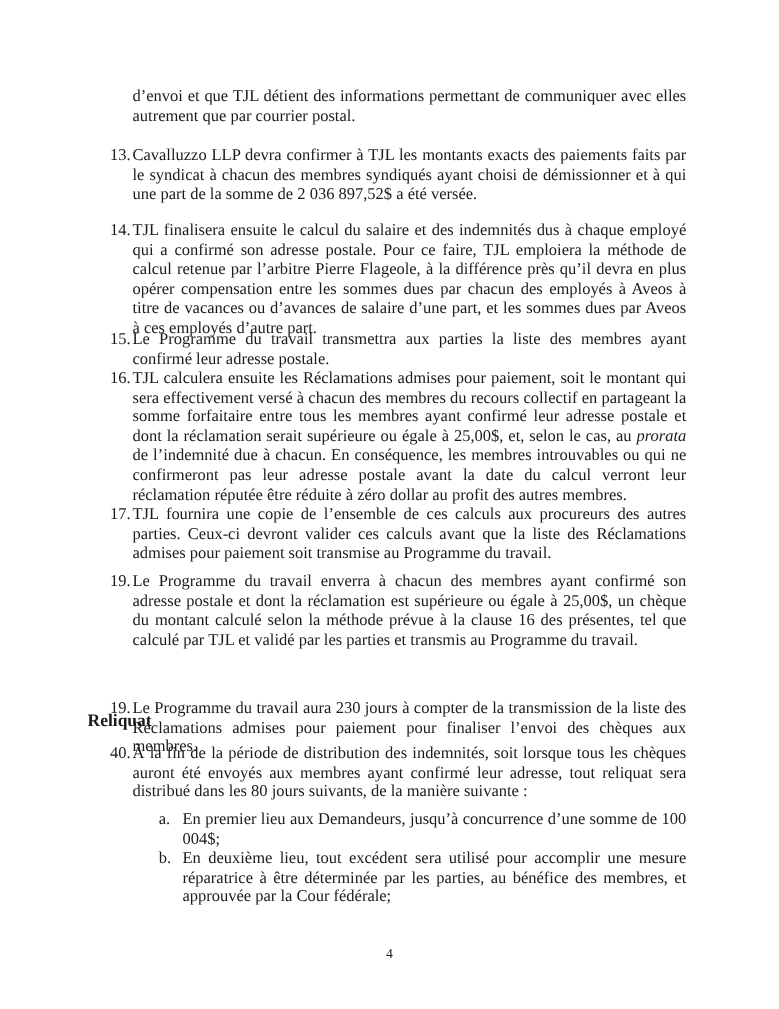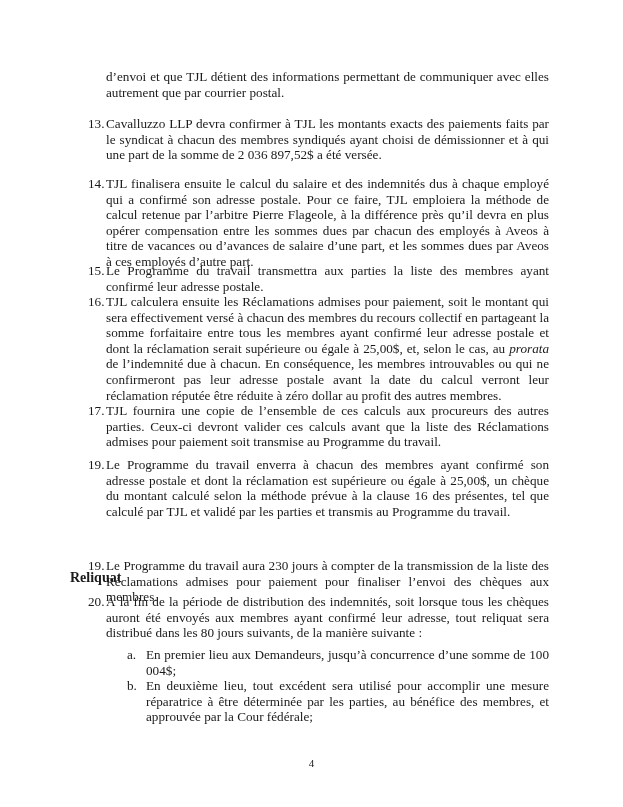--- a/index.html
+++ b/index.html
@@ -74,21 +74,21 @@
   </div>
 
   <div class="item" style="top:558px;">
     <span class="num">19.</span>
     <span class="txt">Le Programme du travail aura 230 jours à compter de la transmission de la liste des Réclamations admises pour paiement pour finaliser l’envoi des chèques aux membres.</span>
   </div>
 
   <div class="heading" style="top:570px;">Reliquat</div>
 
   <div class="item" style="top:594px;">
-    <span class="num">20.</span>
+    <span class="num">40.</span>
     <span class="txt">À la fin de la période de distribution des indemnités, soit lorsque tous les chèques auront été envoyés aux membres ayant confirmé leur adresse, tout reliquat sera distribué dans les 80 jours suivants, de la manière suivante :</span>
   </div>
 
   <div class="sub" style="top:647px;">
     <span class="num">a.</span>
     <span class="txt">En premier lieu aux Demandeurs, jusqu’à concurrence d’une somme de 100 004$;</span>
   </div>
 
   <div class="sub" style="top:678px;">
     <span class="num">b.</span>

